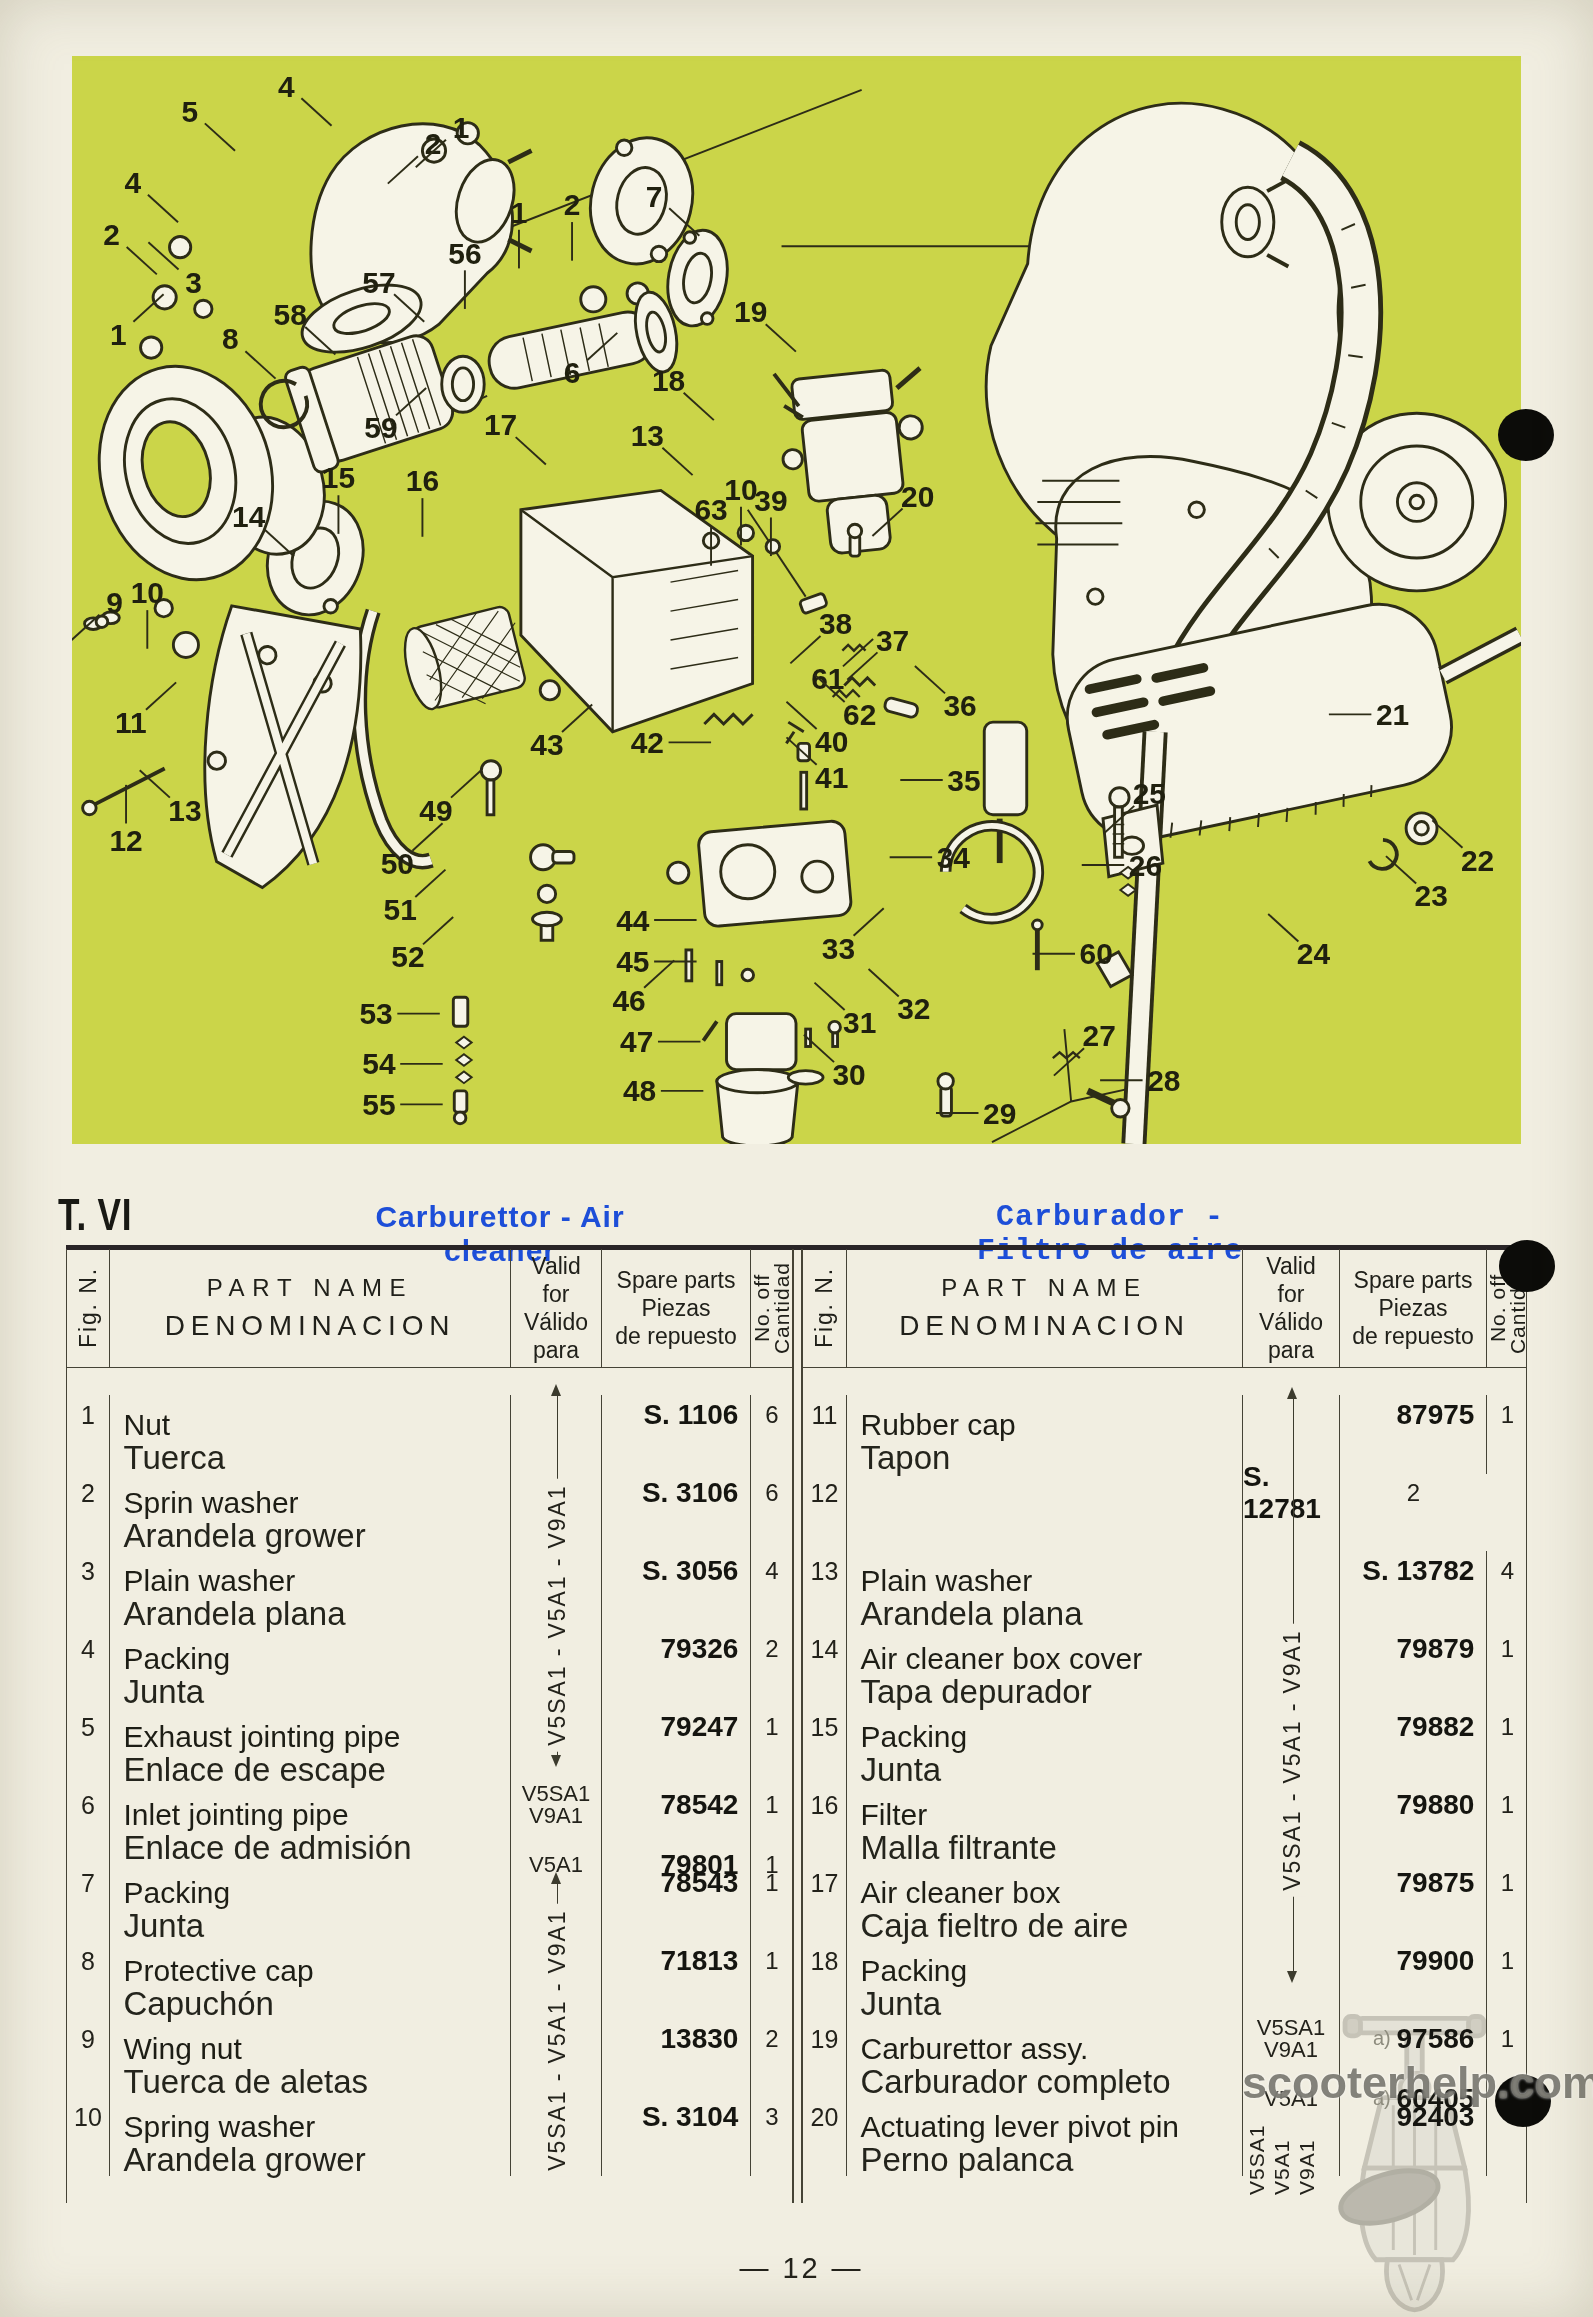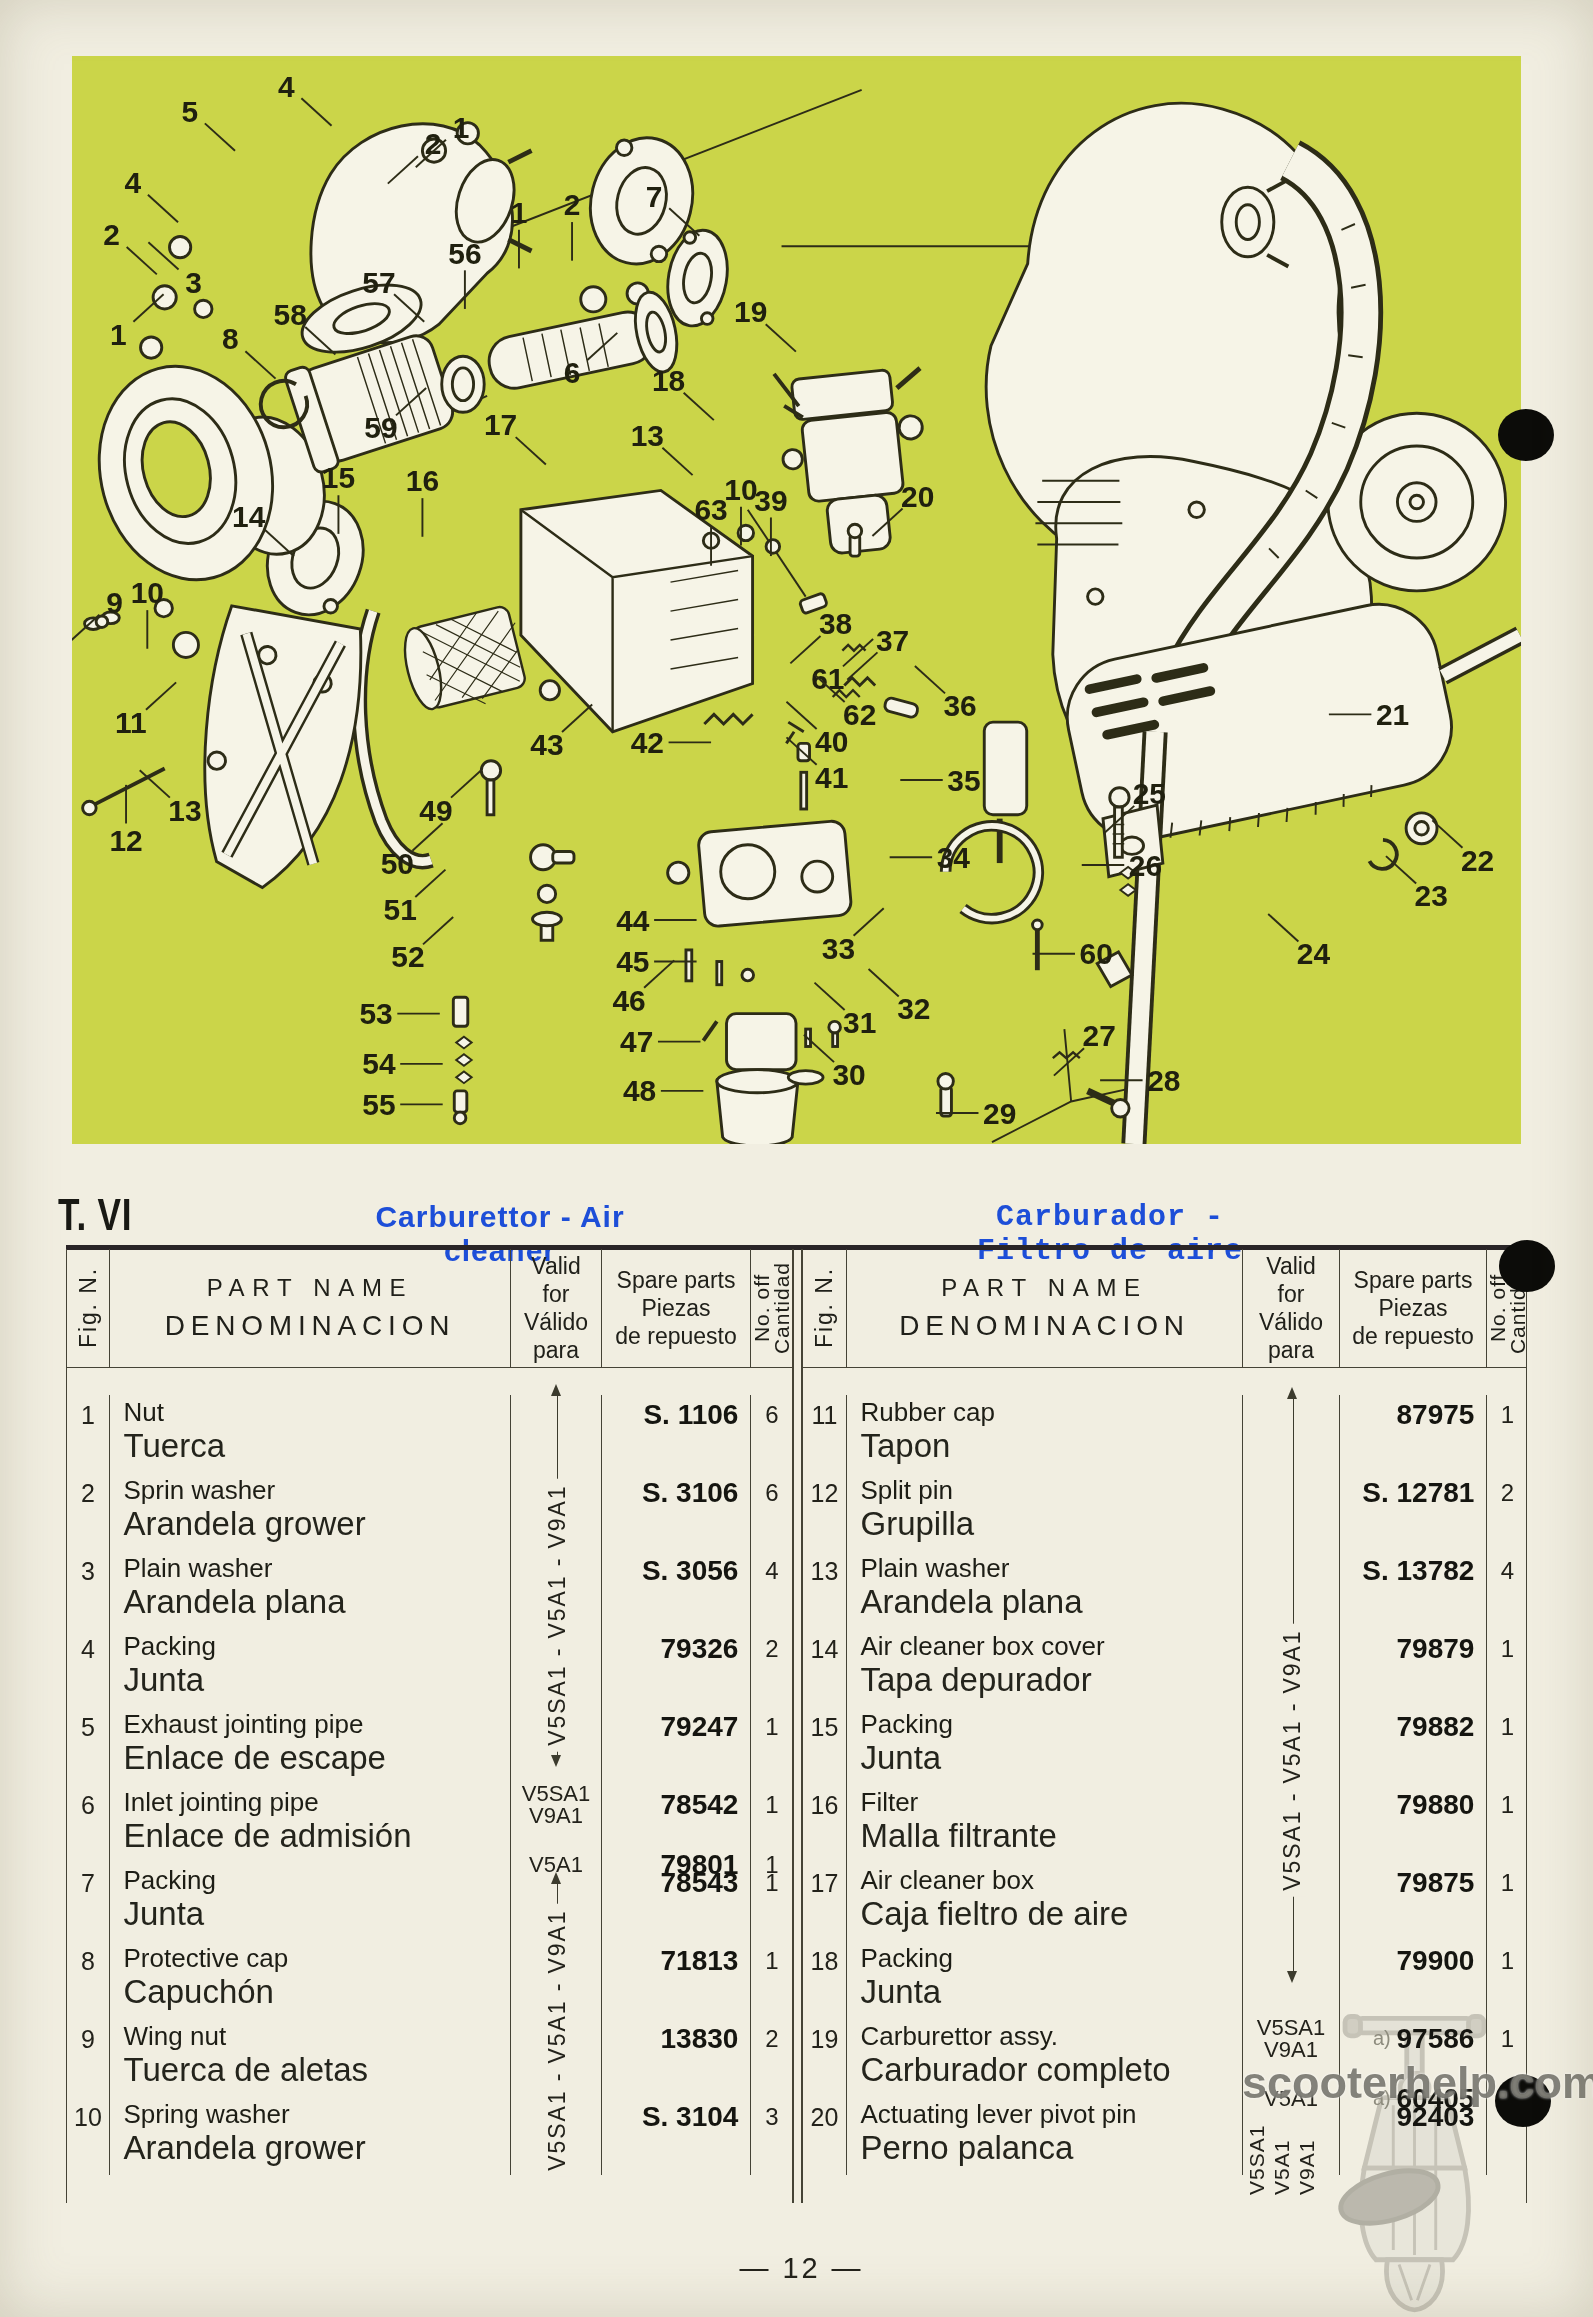--- a/index.html
+++ b/index.html
@@ -35,21 +35,21 @@
   .rot2 span{writing-mode:vertical-rl;transform:rotate(180deg);font-size:21px;line-height:20px;letter-spacing:1px;}
   .h-name1{font-size:24px;letter-spacing:7.7px;margin-bottom:7.7px;}
   .h-name2{font-size:28px;letter-spacing:5.8px;}
   .h-sm div{font-size:23px;line-height:28px;}
   .tbody{position:relative;height:833px;padding-top:27px;}
   .trow{display:grid;height:78px;}
   .tc{border-right:1.9px solid #454336;position:relative;}
   .tc:last-child{border-right:none;}
   .c-fig{font-size:25px;text-align:center;padding-top:5.8px;color:#23221b;}
   .c-name{padding-left:13.5px;}
-  .c-name .en{display:block;font-size:26px;line-height:35px;color:#1d1d15;}
+  .c-name .en{display:block;font-size:30px;line-height:35px;color:#1d1d15;margin-top:12px;}
   .c-name .es{display:block;font-size:33px;line-height:32px;color:#24241c;}
   .bold .en,.bold .es{font-weight:400;}
   .pl{height:39px;display:flex;align-items:center;justify-content:flex-end;padding-right:11.6px;}
   .pl .code{font-size:28px;font-weight:700;color:#151510;}
   .pl .pre{font-size:20px;color:#8e8c7e;margin-right:5.8px;}
   .pl-q{height:39px;display:flex;align-items:center;justify-content:center;font-size:24px;}
   .pl-v{height:39px;display:flex;flex-direction:column;align-items:center;justify-content:center;}
   .pl-v div{font-size:22px;line-height:22px;color:#23221b;}
   .gap2{margin-top:21px;}
   
@@ -728,24 +728,20 @@
           <div class="pl">
             <span class="code">87975</span>
           </div>
         </div>
         <div class="tc">
           <div class="pl-q">1</div>
         </div>
       </div>
       <div class="trow">
         <div class="tc c-fig">12</div>
-        <div class="tc c-name">
-          <span class="en">Split pin</span>
-          <span class="es">Grupilla</span>
-        </div>
         <div class="tc">
           <div class="pl-v"></div>
         </div>
         <div class="tc">
           <div class="pl">
             <span class="code">S. 12781</span>
           </div>
         </div>
         <div class="tc">
           <div class="pl-q">2</div>

